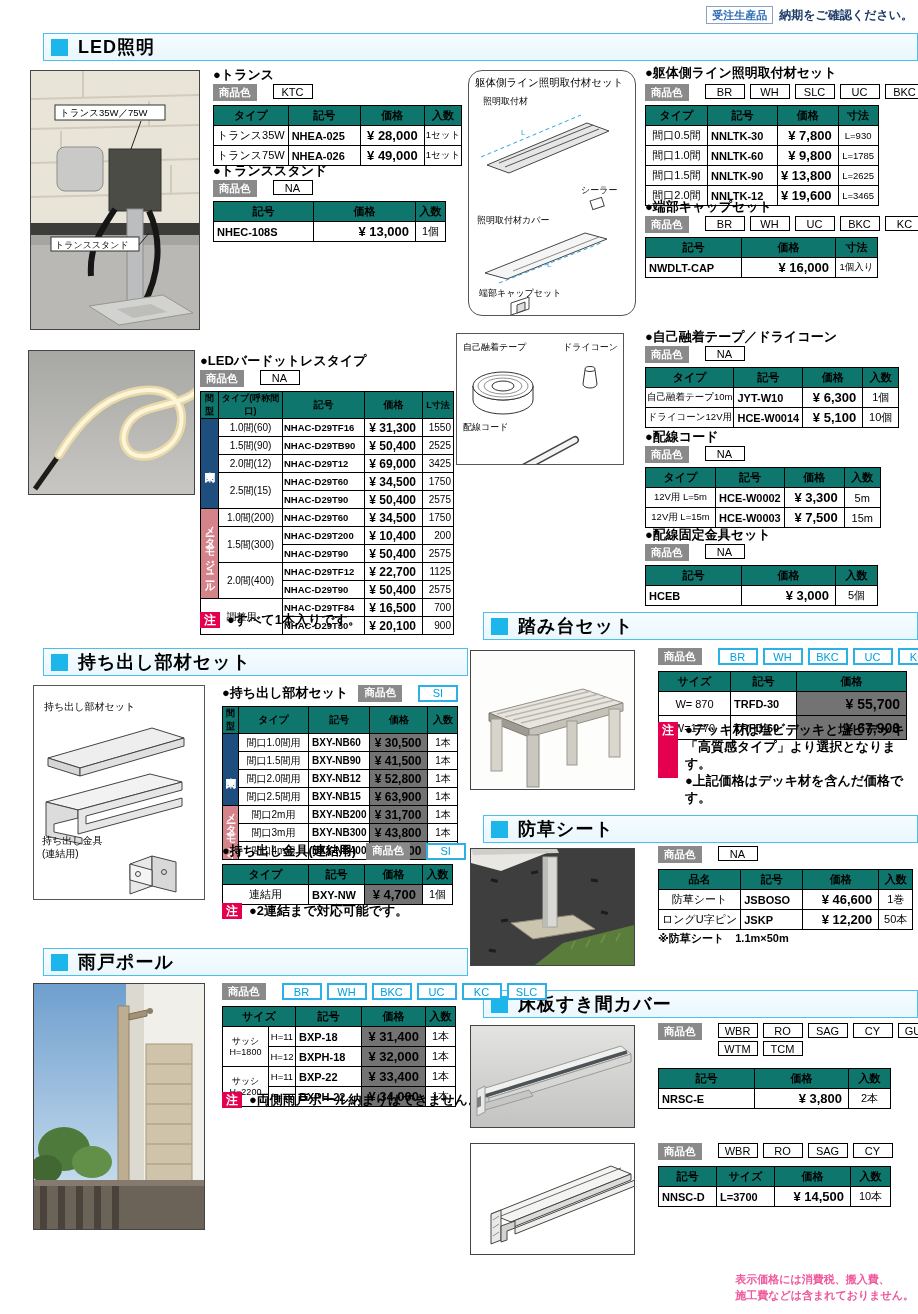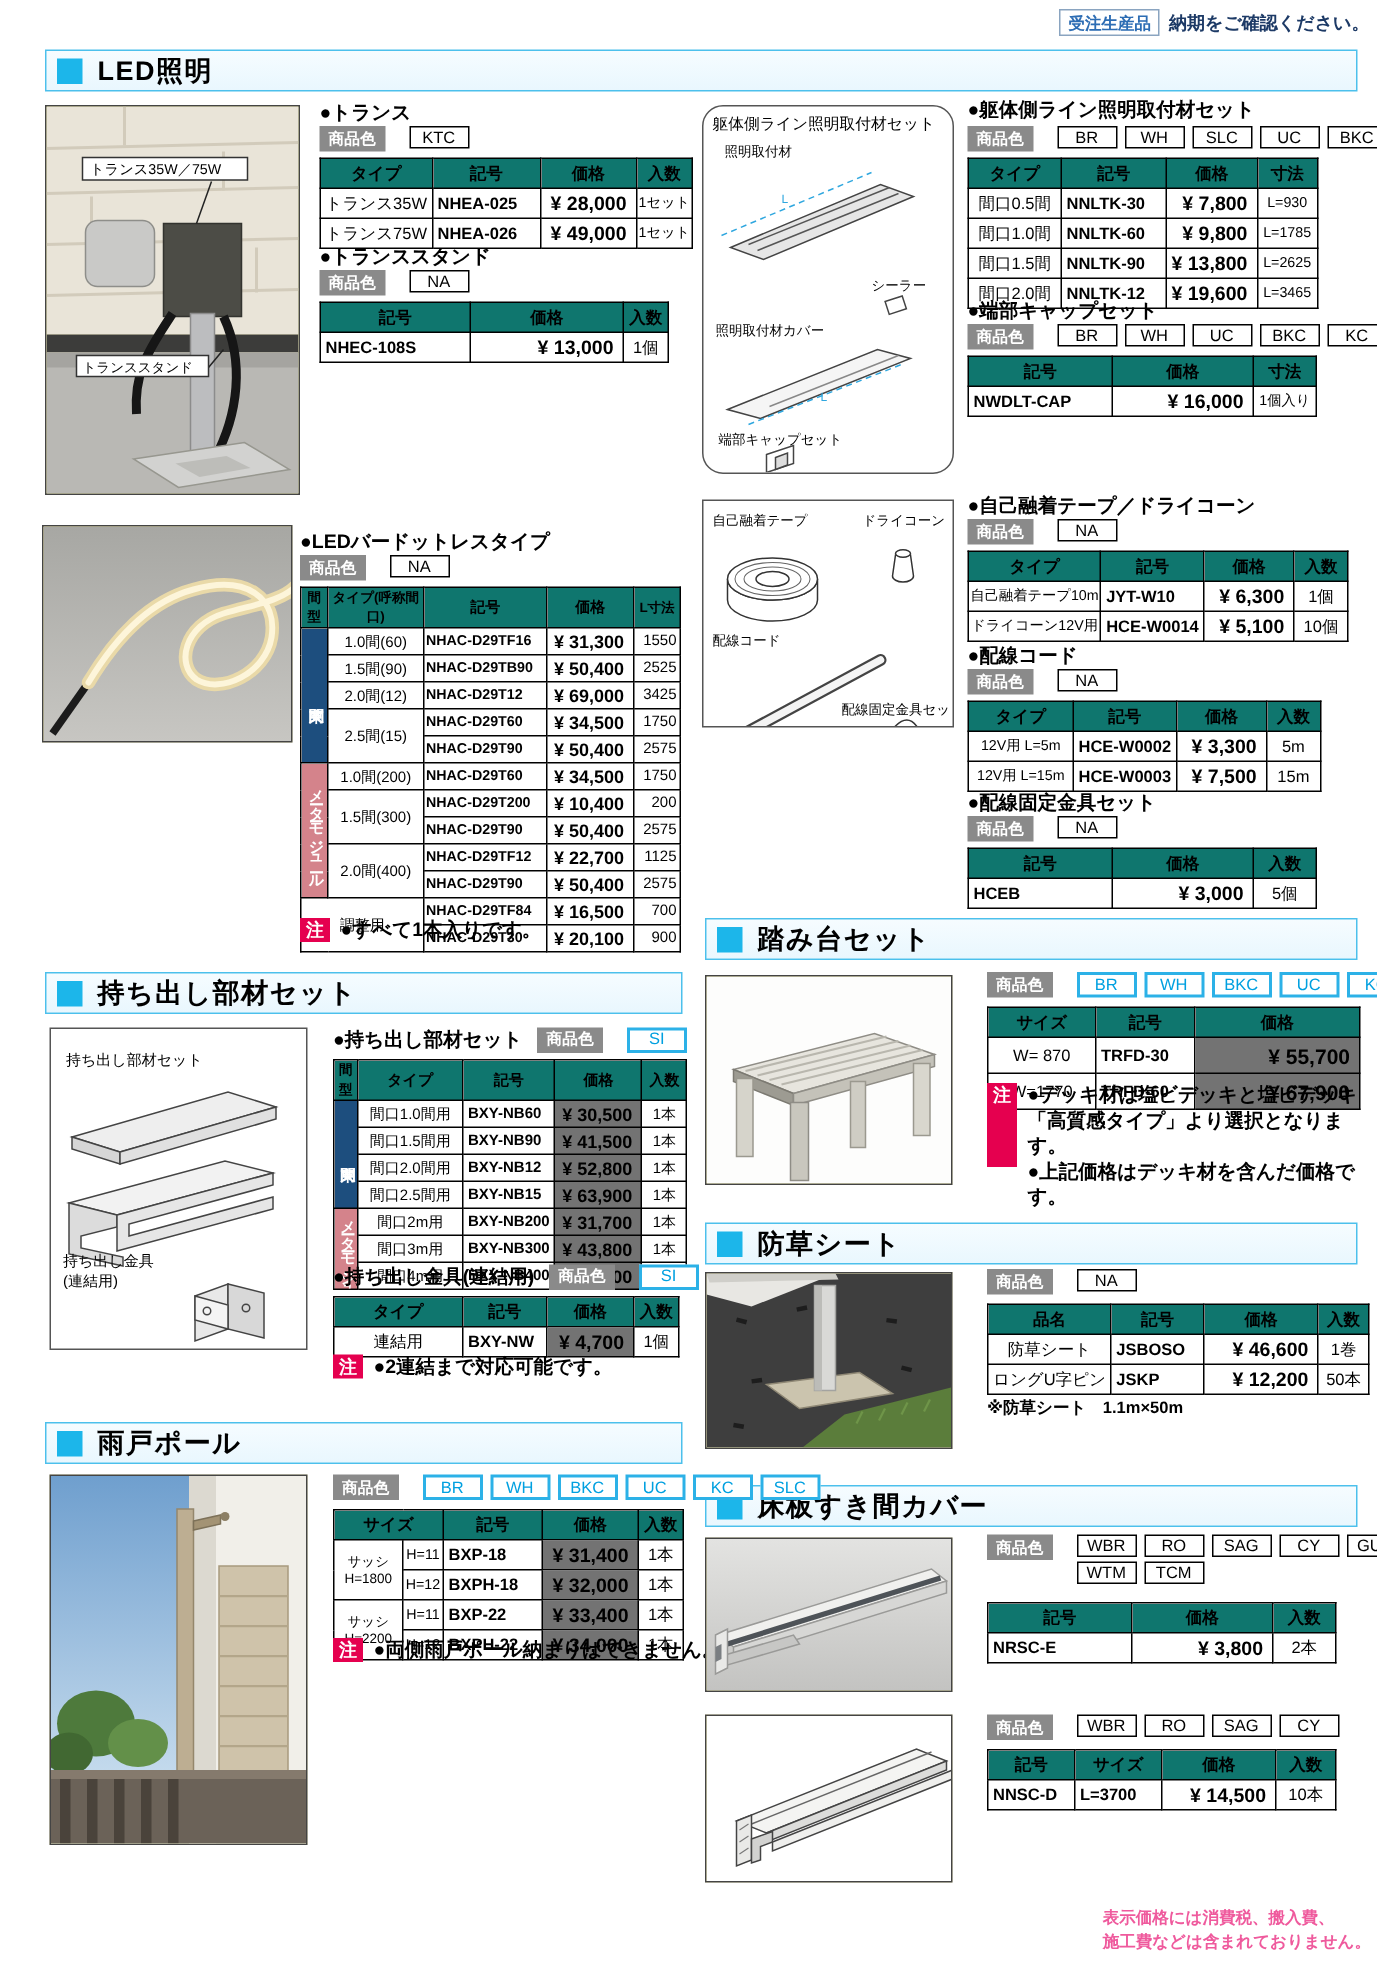--- a/index.html
+++ b/index.html
@@ -1,21 +1,21 @@
 <!DOCTYPE html>
 <html><head>
 <meta charset="utf-8">
 <style>
   html,body{margin:0;padding:0;}
   body{width:918px;height:1314px;position:relative;background:#fff;color:#000;
        font-family:"Liberation Sans","DejaVu Sans",sans-serif;overflow:hidden;}
   .abs{position:absolute;}
   
   .sec{position:absolute;height:28px;box-sizing:border-box;border:1px solid #4cc0ec;
-       background:linear-gradient(#f6fcff,#e9f7fe);display:flex;align-items:center;gap:10px;padding-left:7px;}
+       background:linear-gradient(#f6fcff,#e9f7fe);display:flex;align-items:center;gap:10px;padding-left:7px;margin-left:13px;}
   .sq{width:17px;height:17px;background:#1cb6ea;flex:none;}
   .sec b{font-size:18px;letter-spacing:1px;}
   
   .ptitle{font-weight:bold;font-size:13px;white-space:nowrap;}
   .trow{position:absolute;display:flex;gap:10px;align-items:center;}
   
   .chips{display:flex;align-items:flex-start;}
   .ctag{background:#8a8a8a;color:#fff;font-size:10.5px;padding:1.5px 6px;margin-right:16px;flex:none;font-weight:bold;}
   .chiprows{display:flex;flex-direction:column;gap:3px;}
   .chipline{display:flex;}
@@ -50,21 +50,21 @@
   .ntext{font-size:13px;font-weight:bold;line-height:1.3;}
   .plain-note{position:absolute;font-size:11px;font-weight:bold;}
   
   .order{position:absolute;top:6px;right:5px;display:flex;gap:6px;align-items:center;}
   .obadge{border:1px solid #8aa4c0;color:#2d6db4;font-size:11px;padding:0.5px 5px;font-weight:bold;}
   .omsg{color:#1d3a66;font-size:12px;font-weight:bold;}
   
   .footer{position:absolute;right:4px;top:1272px;color:#ef5a9d;font-size:11px;font-weight:bold;
           line-height:1.45;text-align:left;}
   
-  .photo{position:absolute;border:1px solid #444;box-sizing:border-box;overflow:hidden;background:#fef9c3;}
+  .photo{position:absolute;border:1px solid #444;box-sizing:border-box;overflow:hidden;background:#7dd3fc;}
   .diag{position:absolute;border:1px solid #555;box-sizing:border-box;overflow:hidden;background:#fff;}
   svg{display:block;}
   svg text{font-family:"Liberation Sans","DejaVu Sans",sans-serif;}
 </style>
 </head>
 <body>
 
 <div class="order">
   <span class="obadge">受注生産品</span>
   <span class="omsg">納期をご確認ください。</span>
@@ -425,21 +425,21 @@
     </thead>
     <tbody>
       <tr>
         <td class="l">NWDLT-CAP</td>
         <td class="pr">¥ 16,000</td>
         <td class="sm">1個入り</td>
       </tr>
     </tbody>
   </table>
 
-<div class="diag" style="left:468px;top:333px;width:168px;height:152px;">
+<div class="diag" style="left:456px;top:333px;width:168px;height:132px;">
   <svg width="166" height="176" viewBox="0 0 166 176">
     <text x="6" y="16" font-size="9">自己融着テープ</text>
     <text x="106" y="16" font-size="9">ドライコーン</text>
     <path d="M16,52 a30,14 0 1,0 60,0 l0,14 a30,14 0 1,1 -60,0 z" fill="#fff" stroke="#333"></path>
     <ellipse cx="46" cy="52" rx="30" ry="14" fill="#fff" stroke="#333"></ellipse>
     <ellipse cx="46" cy="52" rx="11" ry="5" fill="#fff" stroke="#333"></ellipse>
     <g stroke="#666" stroke-width="0.7" fill="none">
       <ellipse cx="46" cy="52" rx="25" ry="11"></ellipse>
         <ellipse cx="46" cy="52" rx="19" ry="8"></ellipse>
     </g>

